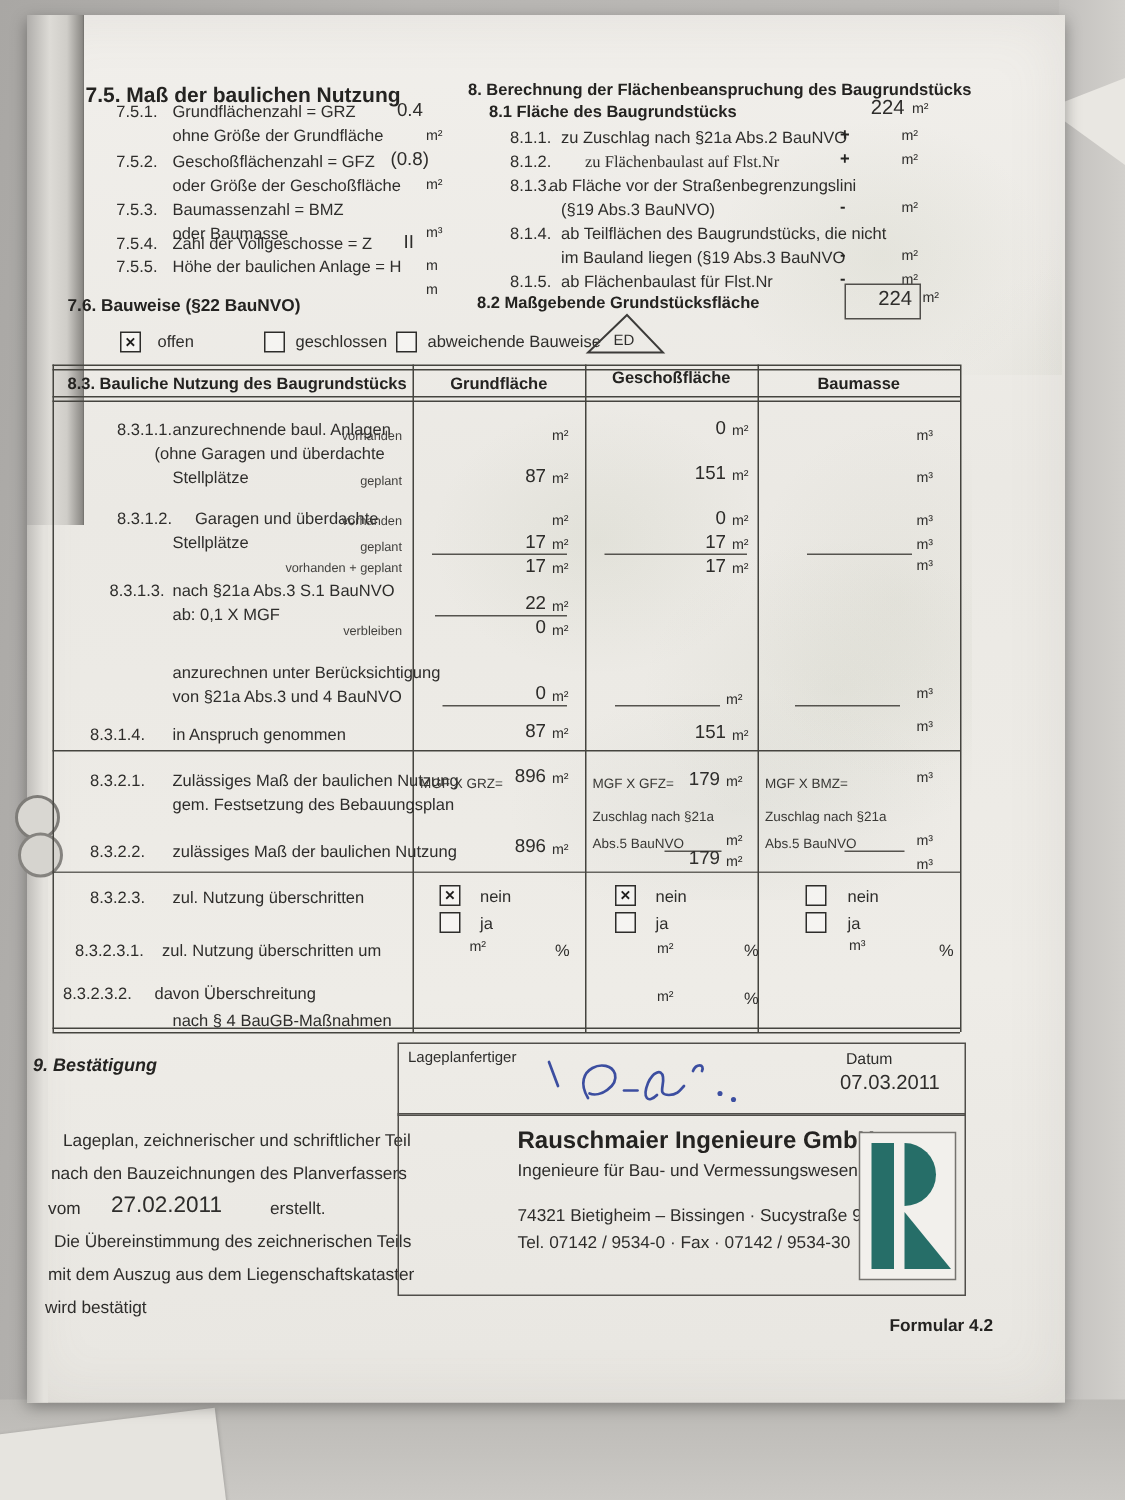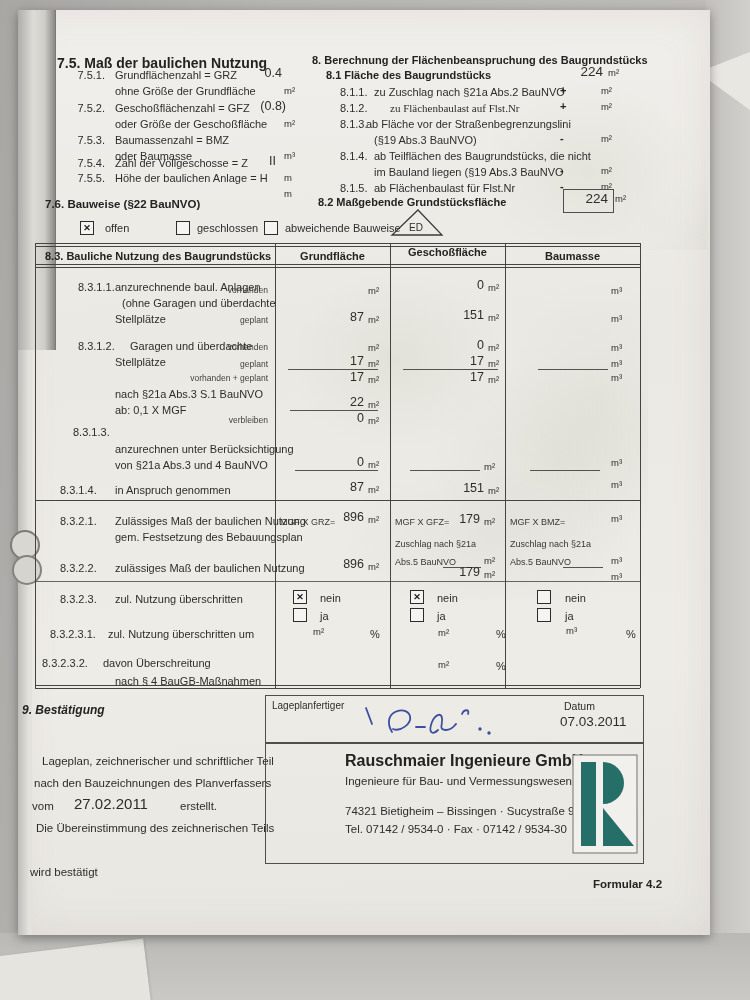--- a/index.html
+++ b/index.html
@@ -144,21 +144,21 @@
   <div class="vl" style="left:487px;top:233px;height:445px;"></div>
   <div class="vl" style="left:622px;top:233px;height:445px;"></div>
 
   <div class="t b" style="left:27px;top:240px;font-size:11px;">8.3. Bauliche Nutzung des Baugrundstücks</div>
   <div class="t b ra" style="left:257px;top:240px;width:115px;text-align:center;">Grundfläche</div>
   <div class="t b ra" style="left:372px;top:236px;width:115px;text-align:center;">Geschoßfläche</div>
   <div class="t b ra" style="left:487px;top:240px;width:135px;text-align:center;">Baumasse</div>
 
   <div class="t" style="left:60px;top:271px;">8.3.1.1.</div>
   <div class="t" style="left:97px;top:271px;">anzurechnende baul. Anlagen</div>
-  <div class="t" style="left:104px;top:287px;text-align:right;">(ohne Garagen und überdachte</div>
+  <div class="t" style="left:85px;top:287px;text-align:right;">(ohne Garagen und überdachte</div>
   <div class="t" style="left:97px;top:303px;">Stellplätze</div>
   <div class="t ra sm" style="left:180px;top:276px;width:70px;">vorhanden</div>
   <div class="t ra sm" style="left:180px;top:306px;width:70px;">geplant</div>
   <div class="t unit" style="left:350px;top:276px;">m²</div>
   <div class="t ra val" style="left:300px;top:301px;width:46px;">87</div>
   <div class="t unit" style="left:350px;top:305px;">m²</div>
   <div class="t ra val" style="left:420px;top:269px;width:46px;">0</div>
   <div class="t unit" style="left:470px;top:273px;">m²</div>
   <div class="t ra val" style="left:420px;top:299px;width:46px;">151</div>
   <div class="t unit" style="left:470px;top:303px;">m²</div>
@@ -182,21 +182,21 @@
   <div class="t ra val" style="left:420px;top:345px;width:46px;">17</div>
   <div class="t unit" style="left:470px;top:349px;">m²</div>
   <div class="ul" style="left:385px;top:359px;width:95px;"></div>
   <div class="t ra val" style="left:420px;top:361px;width:46px;">17</div>
   <div class="t unit" style="left:470px;top:365px;">m²</div>
   <div class="t unit" style="left:593px;top:333px;">m³</div>
   <div class="t unit" style="left:593px;top:349px;">m³</div>
   <div class="ul" style="left:520px;top:359px;width:70px;"></div>
   <div class="t unit" style="left:593px;top:363px;">m³</div>
 
-  <div class="t" style="left:55px;top:378px;margin-top:38px;">8.3.1.3.</div>
+  <div class="t" style="left:55px;top:378px;">8.3.1.3.</div>
   <div class="t" style="left:97px;top:378px;">nach §21a Abs.3 S.1 BauNVO</div>
   <div class="t" style="left:97px;top:394px;">ab: 0,1 X MGF</div>
   <div class="t ra val" style="left:300px;top:386px;width:46px;">22</div>
   <div class="t unit" style="left:350px;top:390px;">m²</div>
   <div class="ul" style="left:272px;top:400px;width:88px;"></div>
   <div class="t ra sm" style="left:180px;top:406px;width:70px;">verbleiben</div>
   <div class="t ra val" style="left:300px;top:402px;width:46px;">0</div>
   <div class="t unit" style="left:350px;top:406px;">m²</div>
 
   <div class="t" style="left:97px;top:433px;">anzurechnen unter Berücksichtigung</div>
@@ -276,20 +276,21 @@
   <div class="t" style="left:478px;top:650px;">%</div>
 
   <div class="t b it" style="left:4px;top:694px;font-size:12px;">9.  Bestätigung</div>
 
   <div class="t" style="left:24px;top:745px;font-size:11.5px;">Lageplan, zeichnerischer und schriftlicher Teil</div>
   <div class="t" style="left:16px;top:767px;font-size:11.5px;">nach den Bauzeichnungen des Planverfassers</div>
   <div class="t" style="left:14px;top:790px;font-size:11.5px;">vom</div>
   <div class="t" style="left:56px;top:786px;font-size:15px;">27.02.2011</div>
   <div class="t" style="left:162px;top:790px;font-size:11.5px;">erstellt.</div>
   <div class="t" style="left:18px;top:812px;font-size:11.5px;">Die Übereinstimmung des zeichnerischen Teils</div>
+  <div class="t" style="left:14px;top:834px;font-size:11.5px;">mit dem Auszug aus dem Liegenschaftskataster</div>
   <div class="t" style="left:12px;top:856px;font-size:11.5px;">wird bestätigt</div>
 
   <div class="box" style="left:247px;top:685px;width:377px;height:47px;"></div>
   <div class="t" style="left:254px;top:690px;font-size:10px;">Lageplanfertiger</div>
   <div class="t" style="left:546px;top:691px;font-size:10.5px;">Datum</div>
   <div class="t" style="left:542px;top:705px;font-size:13.5px;">07.03.2011</div>
   <svg style="left:340px;top:692px;" width="180" height="44" viewBox="0 0 180 44">
     <g fill="none" stroke="#3c4ea0" stroke-width="1.8" stroke-linecap="round">
       <path d="M8 6 L14 22"></path>
       <path d="M34 30 C22 10 48 2 52 14 C54 22 42 30 35 27"></path>

